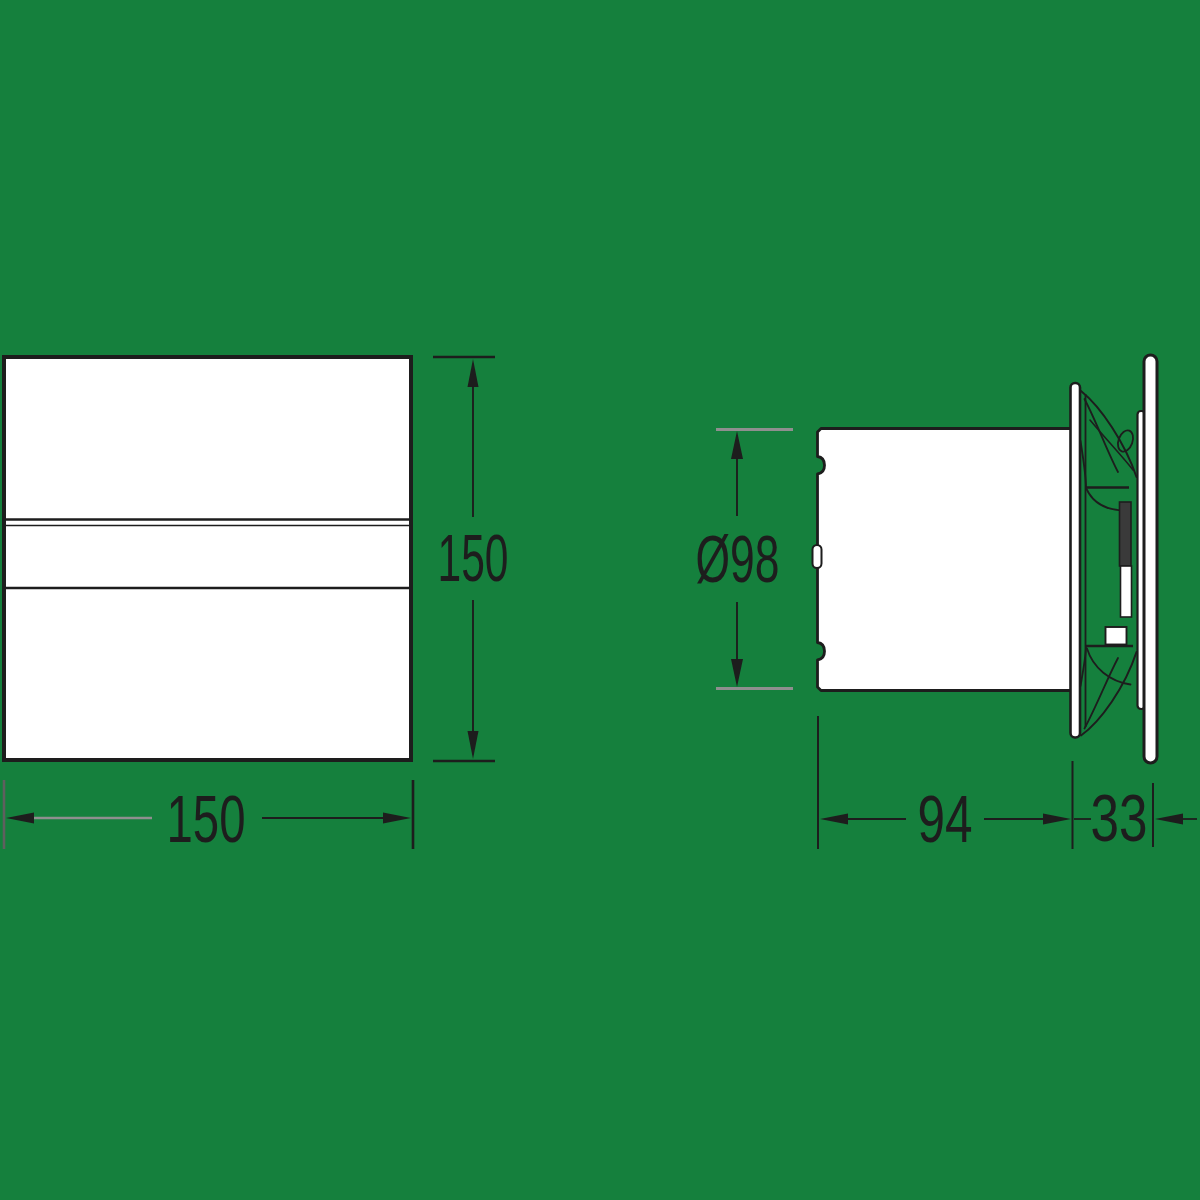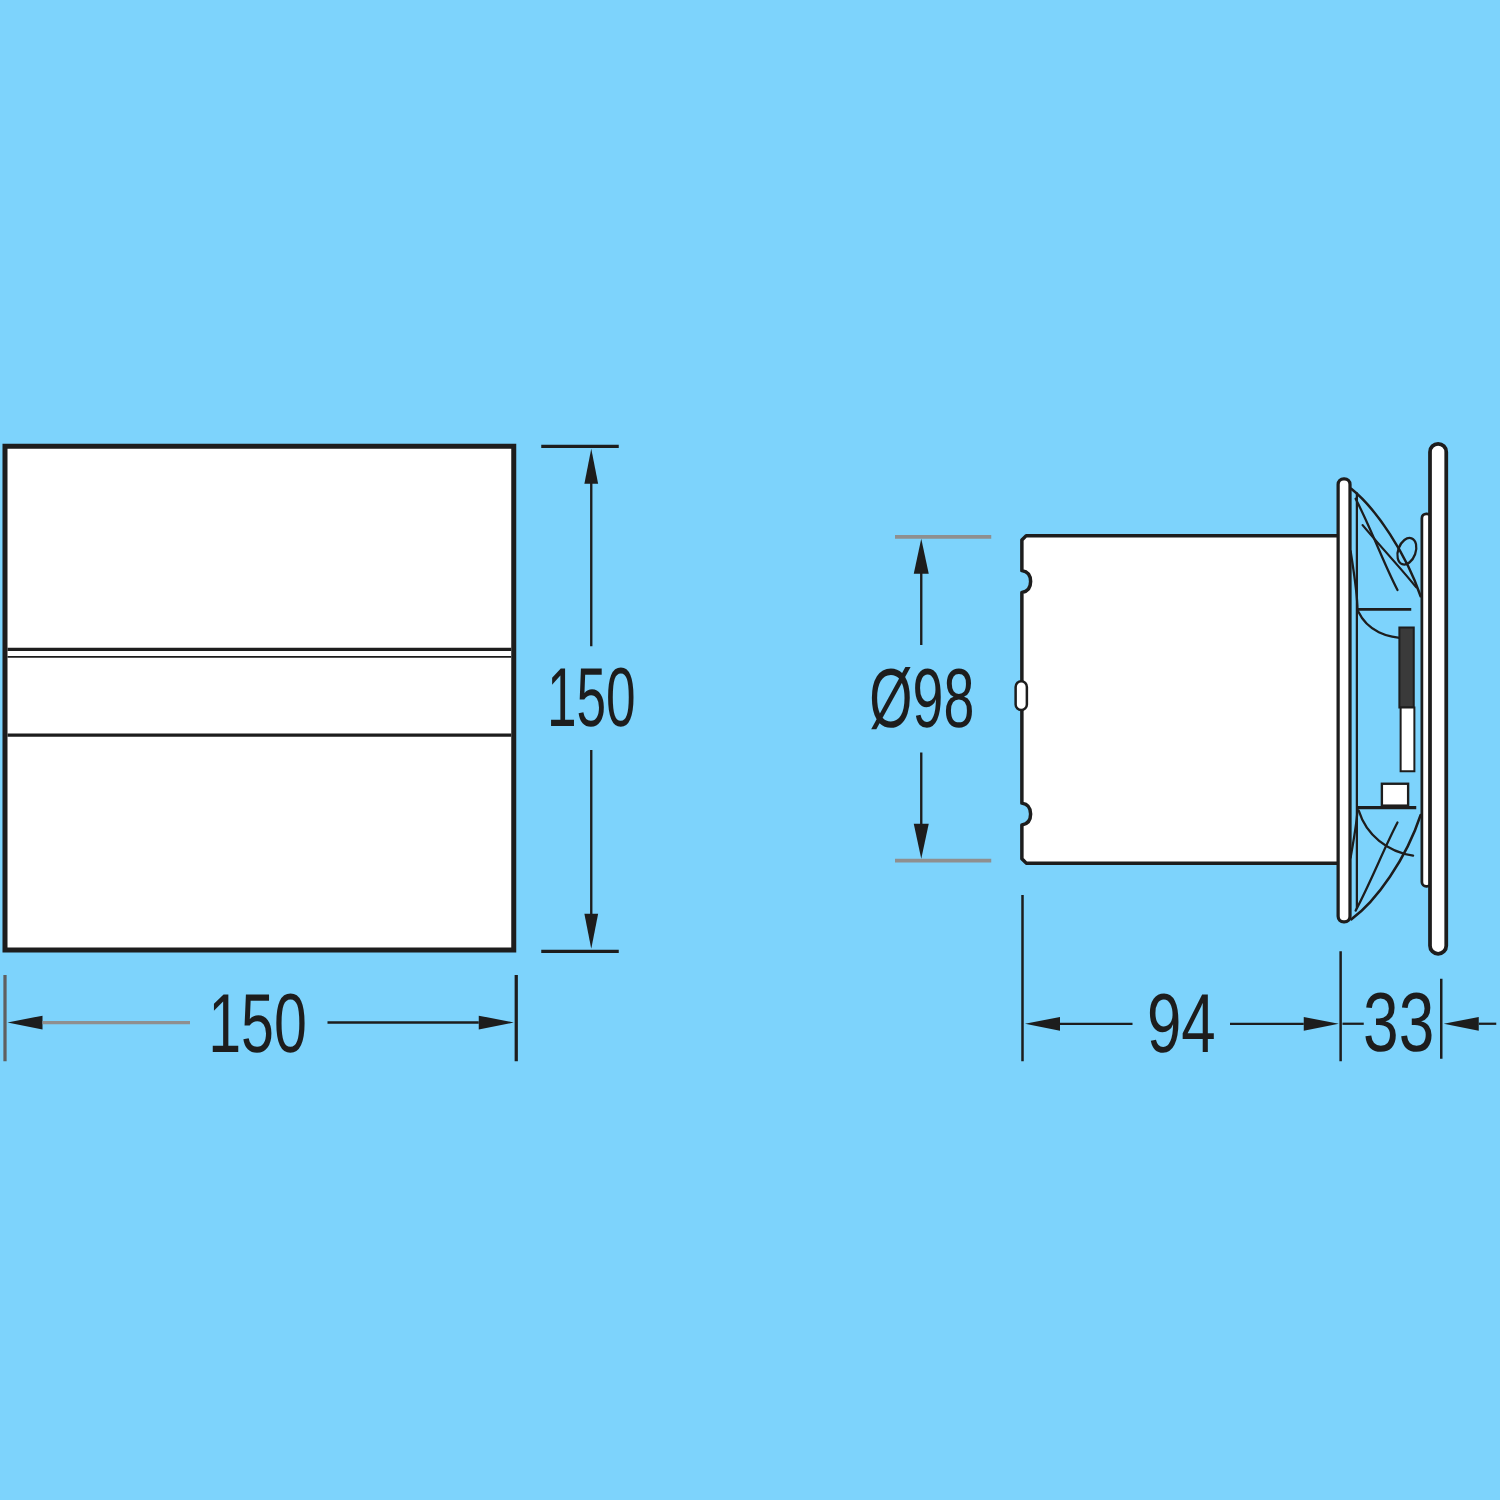--- a/index.html
+++ b/index.html
@@ -4,21 +4,21 @@
 <style>
   html, body {
     margin: 0;
     padding: 0;
     background: #ffffff;
   }
   .stage {
     position: relative;
     width: 1200px;
     height: 1200px;
-    background: #7dd3fc;
+    background: #15803d;
     overflow: hidden;
   }
   svg { display: block; }
 
   .ln   { stroke: #1d1d1d; fill: none; }
   .lnw  { stroke: #1d1d1d; fill: #ffffff; }
   .gy   { stroke: #8f8f8f; fill: none; }
   .gyd  { stroke: #5f5f5f; fill: none; }
   .ar   { fill: #1d1d1d; stroke: none; }
   .curve { stroke: #1d1d1d; fill: none; stroke-linecap: round; }

